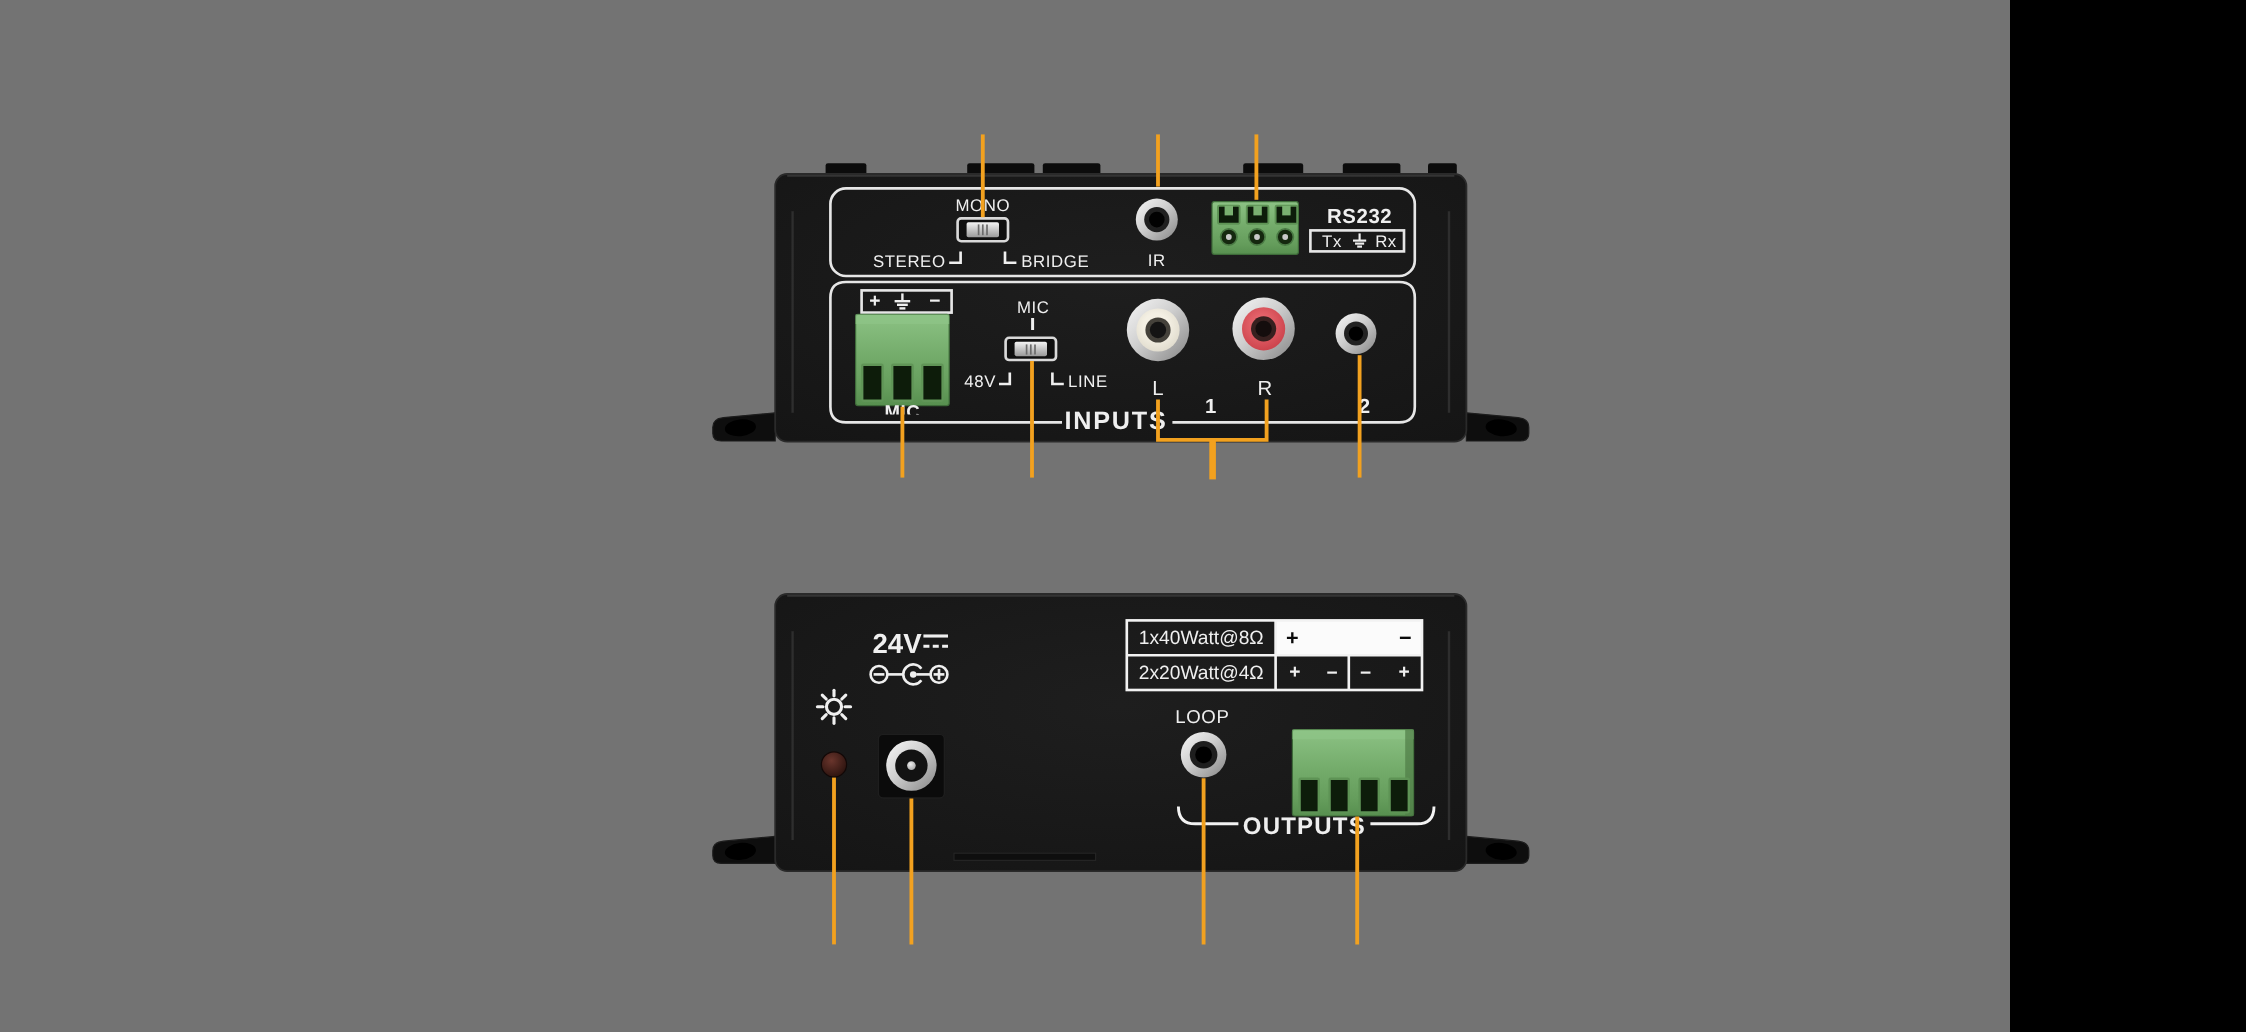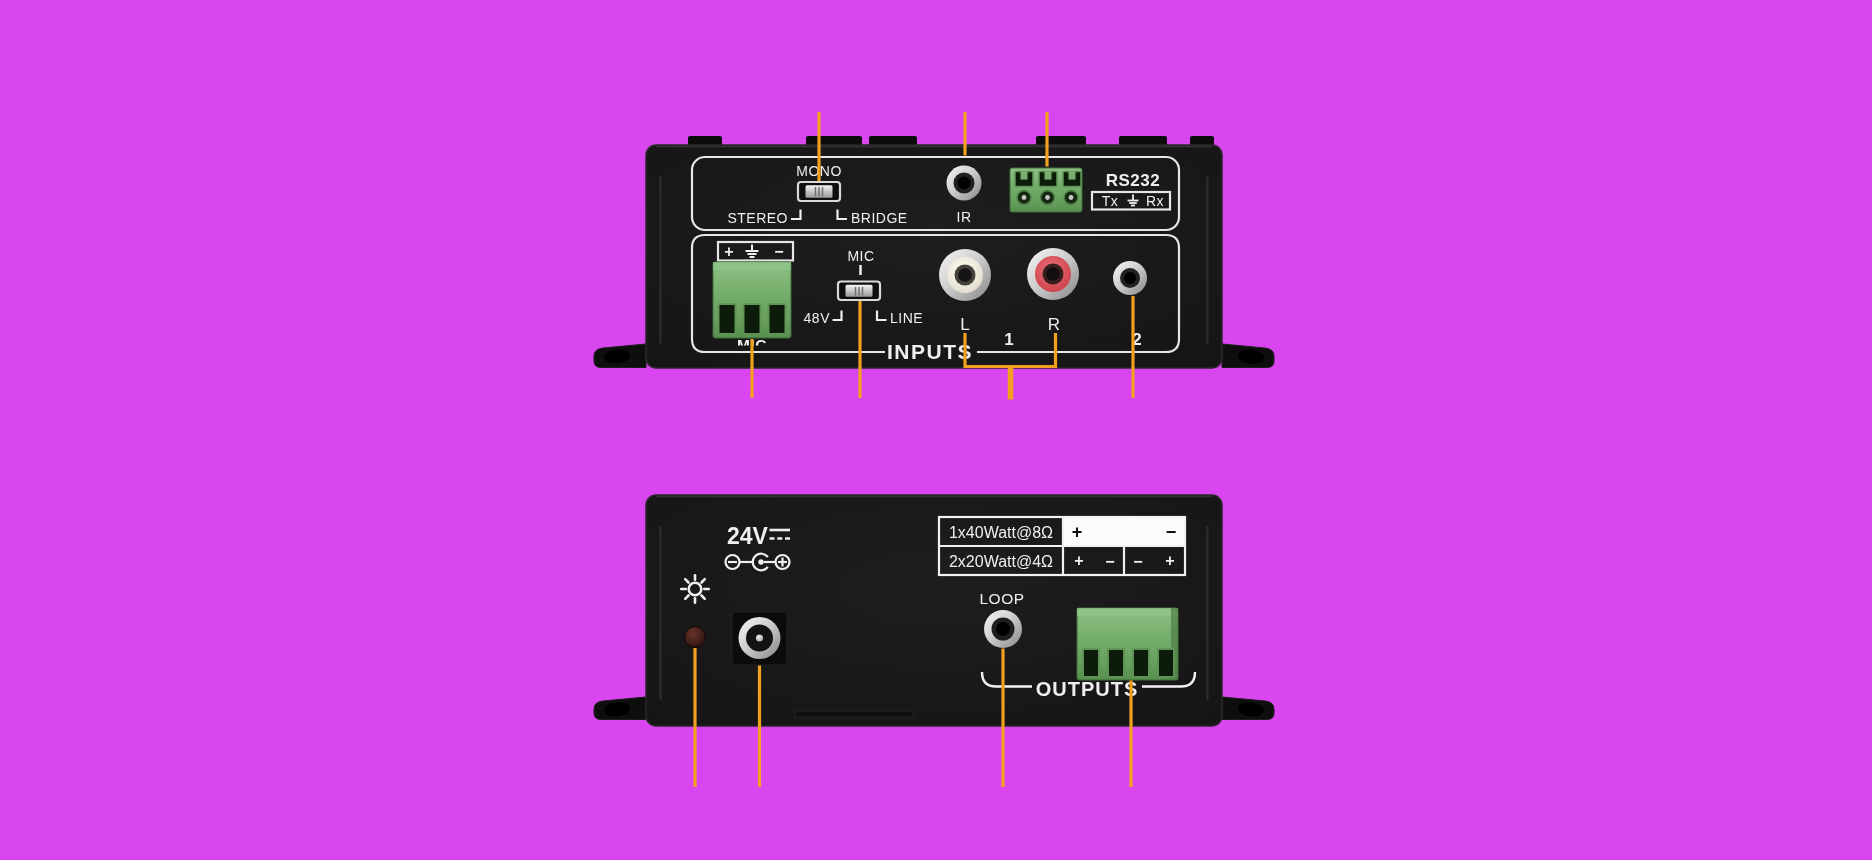--- a/index.html
+++ b/index.html
@@ -1,16 +1,16 @@
 <!DOCTYPE html>
 <html><head>
 <meta charset="utf-8">
 <style>
   html,body { margin:0; padding:0; background:#000; }
-  .stage { position:relative; width:1872px; height:860px; background:#d946ef; overflow:hidden; }
+  .stage { position:relative; width:1675px; height:860px; background:#737373; overflow:hidden; }
   svg text { font-family:"Liberation Sans","DejaVu Sans",sans-serif; fill:#EFEFEF; }
   .t14 { font-size:14px; letter-spacing:0.5px; }
   .t15 { font-size:15.5px; letter-spacing:0.5px; }
   .t16 { font-size:16px; }
   .t17 { font-size:17px; }
   .t18 { font-size:18px; }
   .b   { font-weight:700; }
   .inputs  { font-size:21px; font-weight:700; letter-spacing:1.5px; }
   .outputs { font-size:20px; font-weight:700; letter-spacing:1px; }
   .v24     { font-size:23px; font-weight:700; }

